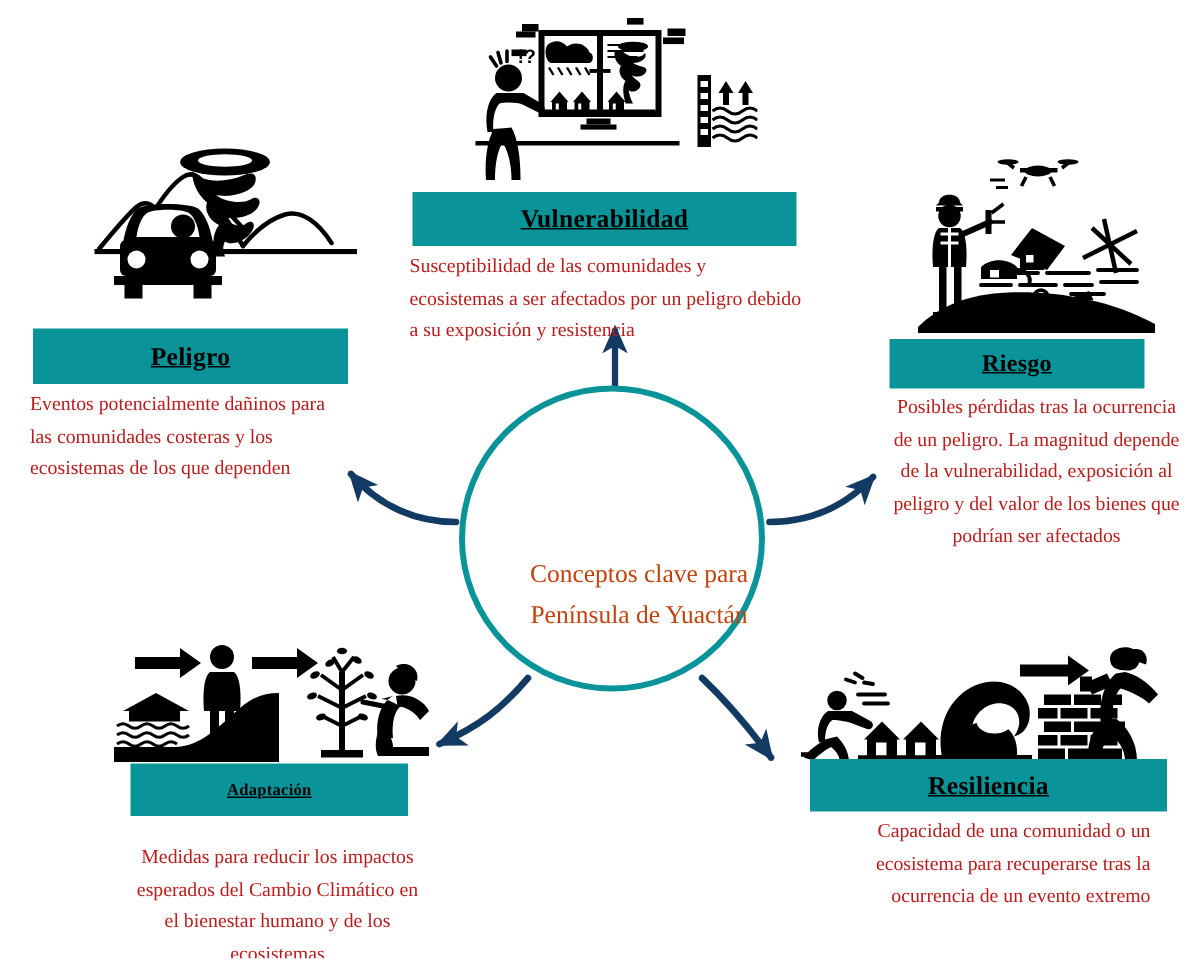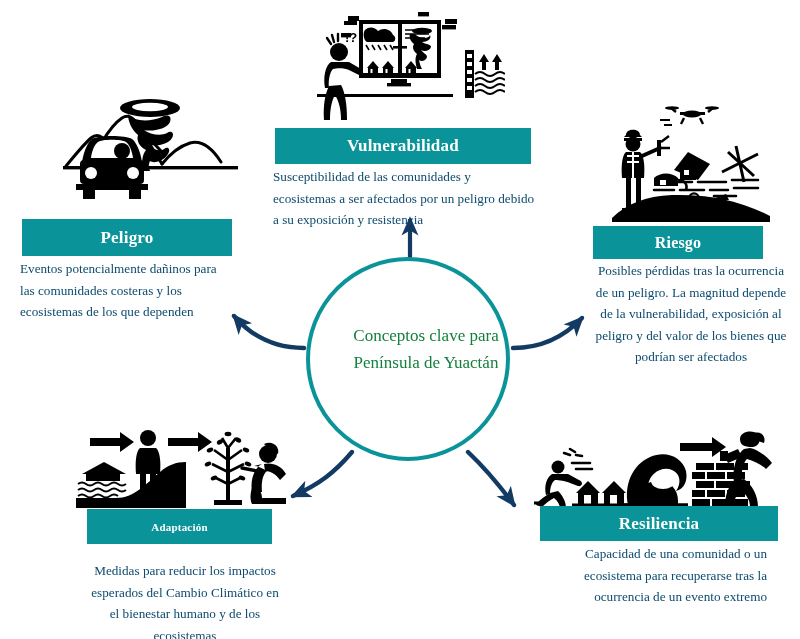--- a/index.html
+++ b/index.html
@@ -20,43 +20,45 @@
   .node {
     position: absolute;
   }
   .icon-box {
     position: absolute;
     display: block;
   }
   .banner {
     position: absolute;
     background: #0a9499;
-    color: #ffffff;
+    color: #000000;
     font-family: "Liberation Serif", serif;
     font-weight: bold;
     display: flex;
     align-items: center;
     justify-content: center;
     letter-spacing: 0.2px;
+    text-decoration: underline;
   }
   .desc {
     position: absolute;
-    color: #0c4a6e;
+    color: #b91c1c;
     font-family: "Liberation Serif", serif;
     font-size: 13.2px;
     line-height: 21.5px;
   }
   .center-label {
     position: absolute;
     text-align: center;
-    color: #15803d;
+    color: #c2410c;
     font-family: "Liberation Serif", serif;
     font-size: 17px;
     line-height: 27px;
     width: 236px;
+    margin-top: 47px;
   }
   svg.layer {
     position: absolute;
     left: 0;
     top: 0;
     width: 800px;
     height: 639px;
     pointer-events: none;
   }
   svg.iconsvg { display: block; }

